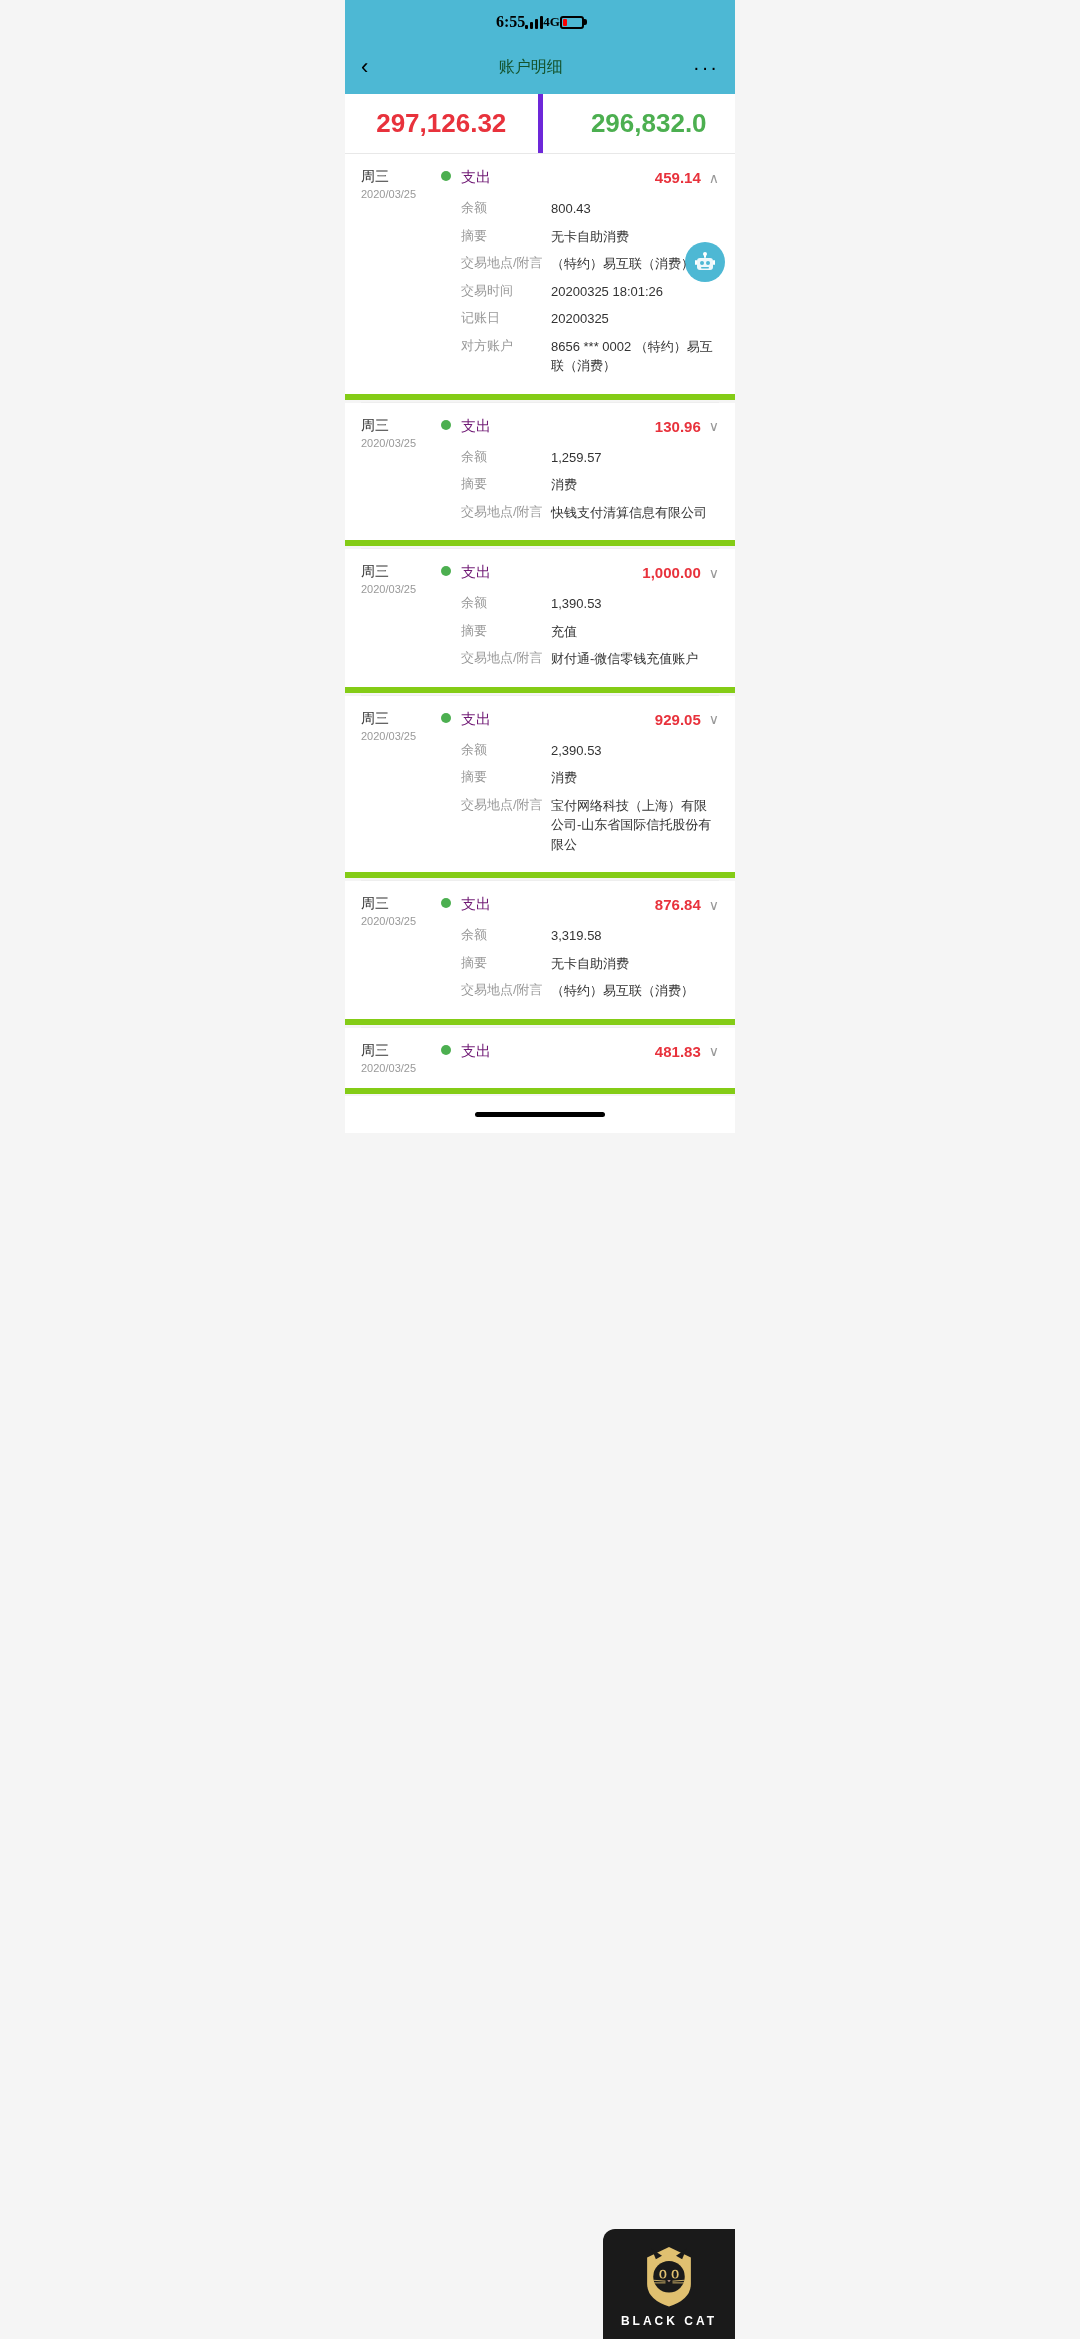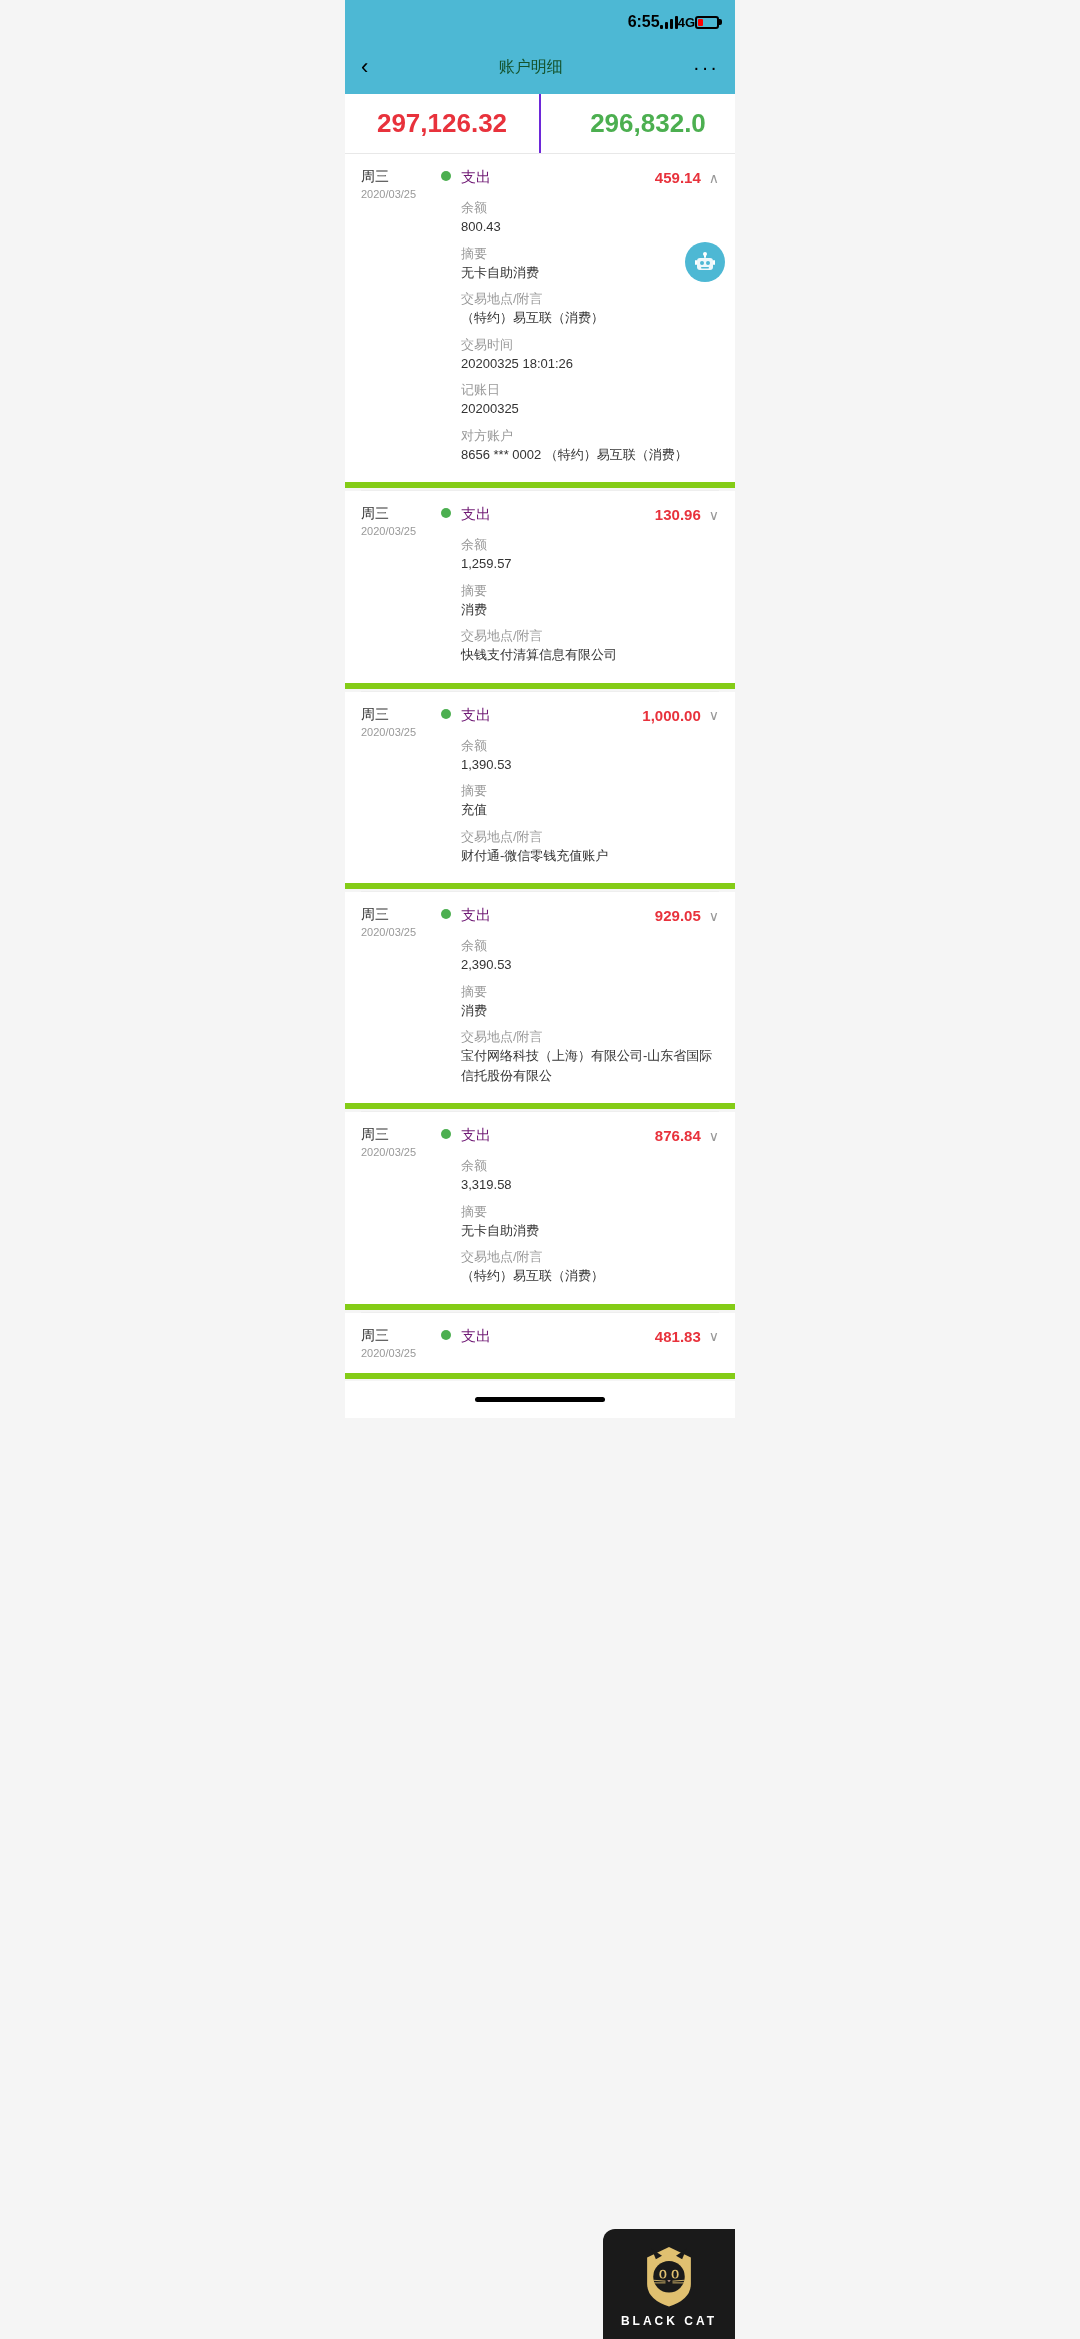--- a/index.html
+++ b/index.html
@@ -9,24 +9,25 @@
       background: #f5f5f5;
       width: 390px;
       margin: 0 auto;
       position: relative;
     }
 
     
     .status-bar {
       background: #4db8d4;
       display: flex;
-      justify-content: flex-end;
+      justify-content: center;
       align-items: center;
       padding: 8px 16px;
       height: 44px;
+      font-family: Liberation Serif, serif;
     }
     .status-time {
       font-size: 16px;
       font-weight: 600;
       color: #000;
     }
     .status-icons {
       display: flex;
       align-items: center;
       gap: 0;
@@ -110,21 +111,21 @@
       background: white;
       display: flex;
       border-bottom: 1px solid #e8e8e8;
     }
     .balance-item {
       flex: 1;
       padding: 14px 16px;
       text-align: center;
     }
     .balance-item:first-child {
-      border-right: 2px solid #6d28d9;
+      border-right: 5px solid #6d28d9;
     }
     .balance-amount-red {
       font-size: 26px;
       font-weight: 600;
       color: #e8323c;
     }
     .balance-amount-green {
       font-size: 26px;
       font-weight: 600;
       color: #4caf50;
@@ -208,21 +209,20 @@
       margin-left: 8px;
     }
 
     .detail-table {
       margin-top: 8px;
     }
     .detail-row {
       display: flex;
       padding: 4px 0;
       align-items: flex-start;
-      flex-direction: column;
     }
     .detail-label {
       font-size: 13px;
       color: #999;
       min-width: 90px;
     }
     .detail-value {
       font-size: 13px;
       color: #333;
       flex: 1;

